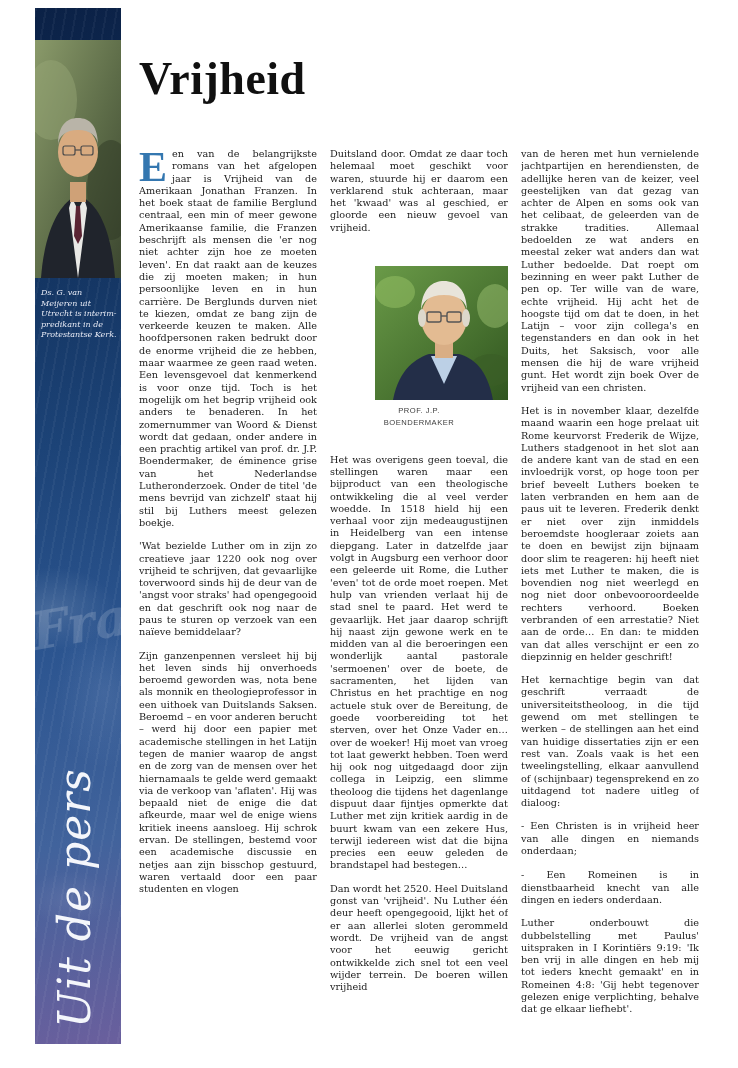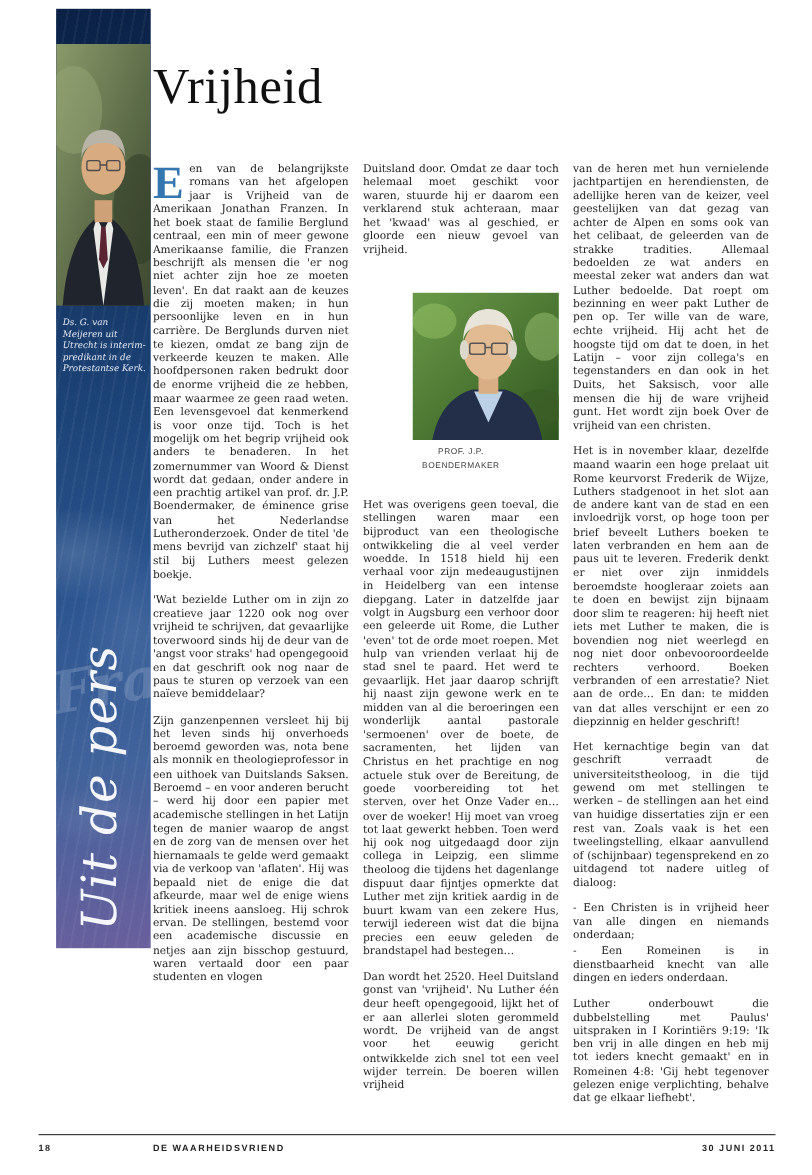--- a/index.html
+++ b/index.html
@@ -1,47 +1,47 @@
 <!DOCTYPE html>
 <html><head>
 <meta charset="utf-8">
 <style>
   *{box-sizing:border-box}
   html,body{margin:0;padding:0;background:#ffffff}
   .page{position:relative;width:738px;height:1068px;background:#ffffff;overflow:hidden;font-family:"DejaVu Serif",serif}
 
   
-  .sidebar{position:absolute;left:51px;top:8px;width:86px;height:854px;overflow:hidden;
+  .sidebar{position:absolute;left:35px;top:8px;width:86px;height:1036px;overflow:hidden;
     background:linear-gradient(170deg,#0b2146 0%,#12325e 22%,#1c4377 42%,#2c5590 62%,#41639c 80%,#6a5f9d 100%)}
   .sidebar-overlay{position:absolute;inset:0;pointer-events:none;background:
     radial-gradient(90px 60px at 20% 58%,rgba(255,255,255,.14),transparent 70%),
     radial-gradient(70px 110px at 80% 66%,rgba(220,230,255,.10),transparent 70%),
     radial-gradient(60px 40px at 40% 86%,rgba(255,255,255,.08),transparent 70%),
     repeating-linear-gradient(100deg,rgba(255,255,255,.045) 0 2px,transparent 2px 10px)}
   .sidebar-photo{position:absolute;top:32px;left:0;width:86px;height:238px}
   .sidebar-photo svg{display:block;width:100%;height:100%}
   .sidebar-caption{position:absolute;top:280px;left:6px;width:76px;margin:0;font-style:italic;
     font-size:8px;line-height:10.5px;color:#e6e9f4}
   .sidebar-texture{position:absolute;top:585px;left:-4px;font-size:52px;font-style:italic;font-weight:bold;
     color:rgba(255,255,255,.16);transform:rotate(-10deg)}
   .sidebar-vertical{position:absolute;bottom:16px;left:14px;height:335px;writing-mode:vertical-rl;
     transform:rotate(180deg);font-size:44px;font-style:italic;color:#f4f6fb;letter-spacing:1px;white-space:nowrap}
 
   
-  .title{position:absolute;left:139px;top:52px;margin:0;font-size:46px;font-weight:400;color:#101010;
+  .title{position:absolute;left:139px;top:52px;margin:0;font-size:46px;font-weight:700;color:#101010;
     font-family:"Liberation Serif",serif;letter-spacing:.5px}
 
   
   .col{position:absolute;top:148px;width:178px;height:866px;overflow:hidden;text-align:justify;
     font-size:9.7px;line-height:12.3px;color:#1b1b1b}
   .col p{margin:0 0 11px}
   .col1{left:139px}.col2{left:330px}.col3{left:521px}
   .dropcap{float:left;font-size:42px;line-height:34px;padding:2px 5px 0 0;color:#3477b0;font-weight:bold;
     font-family:"Liberation Serif",serif}
-  p.stelling-first{margin-bottom:2px}
+  p.stelling-first{margin-bottom:12px}
 
   
   .figure{width:120px;margin:16px auto 8px;padding:16px}
   .photo-main{width:140px;height:134px}
   .photo-main svg{display:block;width:100%;height:100%}
   .figure figcaption{font-family:"Liberation Sans",sans-serif;font-size:7.6px;letter-spacing:.5px;
     color:#3c3c3c;margin-top:5px;text-align:center}
 
   
   .footer{position:absolute;left:35px;top:1031px;width:670px;height:26px;border-top:1.3px solid #2b2b2b;
@@ -130,19 +130,14 @@
 
   <div class="col col3">
     <p>van de heren met hun vernielende jachtpartijen en herendiensten, de adellijke heren van de keizer, veel geestelijken van dat gezag van achter de Alpen en soms ook van het celibaat, de geleerden van de strakke tradities. Allemaal bedoelden ze wat anders en meestal zeker wat anders dan wat Luther bedoelde. Dat roept om bezinning en weer pakt Luther de pen op. Ter wille van de ware, echte vrijheid. Hij acht het de hoogste tijd om dat te doen, in het Latijn – voor zijn collega's en tegenstanders en dan ook in het Duits, het Saksisch, voor alle mensen die hij de ware vrijheid gunt. Het wordt zijn boek Over de vrijheid van een christen.</p>
     <p>Het is in november klaar, dezelfde maand waarin een hoge prelaat uit Rome keurvorst Frederik de Wijze, Luthers stadgenoot in het slot aan de andere kant van de stad en een invloedrijk vorst, op hoge toon per brief beveelt Luthers boeken te laten verbranden en hem aan de paus uit te leveren. Frederik denkt er niet over zijn inmiddels beroemdste hoogleraar zoiets aan te doen en bewijst zijn bijnaam door slim te reageren: hij heeft niet iets met Luther te maken, die is bovendien nog niet weerlegd en nog niet door onbevooroordeelde rechters verhoord. Boeken verbranden of een arrestatie? Niet aan de orde… En dan: te midden van dat alles verschijnt er een zo diepzinnig en helder geschrift!</p>
     <p>Het kernachtige begin van dat geschrift verraadt de universiteitstheoloog, in die tijd gewend om met stellingen te werken – de stellingen aan het eind van huidige dissertaties zijn er een rest van. Zoals vaak is het een tweelingstelling, elkaar aanvullend of (schijnbaar) tegensprekend en zo uitdagend tot nadere uitleg of dialoog:</p>
     <p class="stelling-first">- Een Christen is in vrijheid heer van alle dingen en niemands onderdaan;</p>
     <p>- Een Romeinen is in dienstbaarheid knecht van alle dingen en ieders onderdaan.</p>
     <p>Luther onderbouwt die dubbelstelling met Paulus' uitspraken in I Korintiërs 9:19: 'Ik ben vrij in alle dingen en heb mij tot ieders knecht gemaakt' en in Romeinen 4:8: 'Gij hebt tegenover gelezen enige verplichting, behalve dat ge elkaar liefhebt'.</p>
   </div>
 
-  <footer class="footer">
-    <span class="fp f-page">18</span>
-    <span class="fp f-pub">DE WAARHEIDSVRIEND</span>
-    <span class="fp f-date">30 JUNI 2011</span>
-  </footer>
 
 </div>
 
 </body></html>

